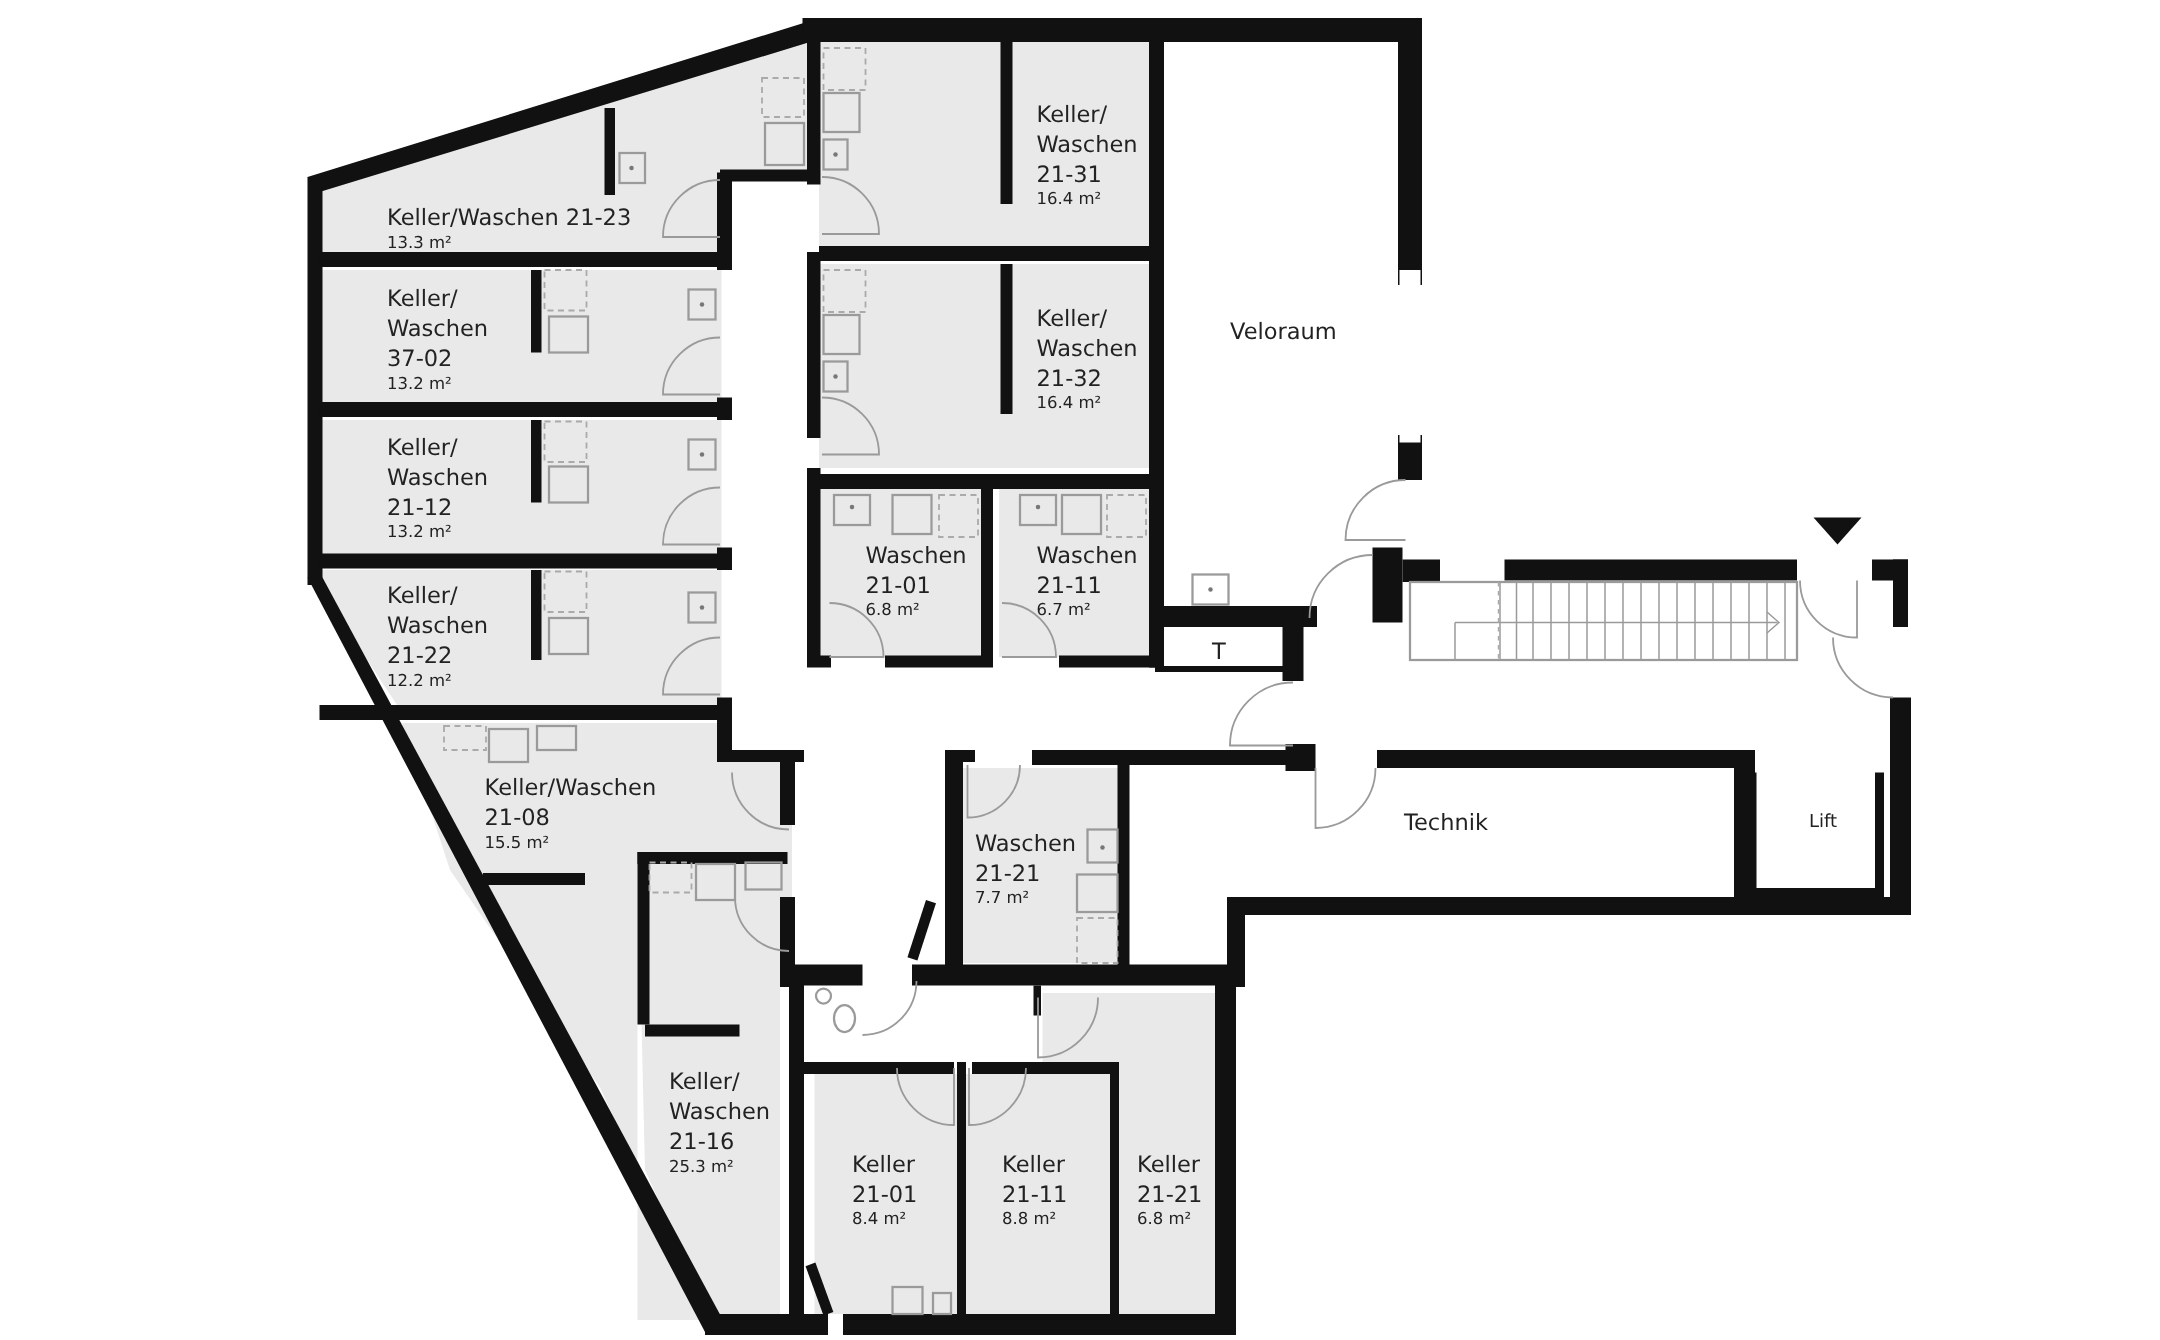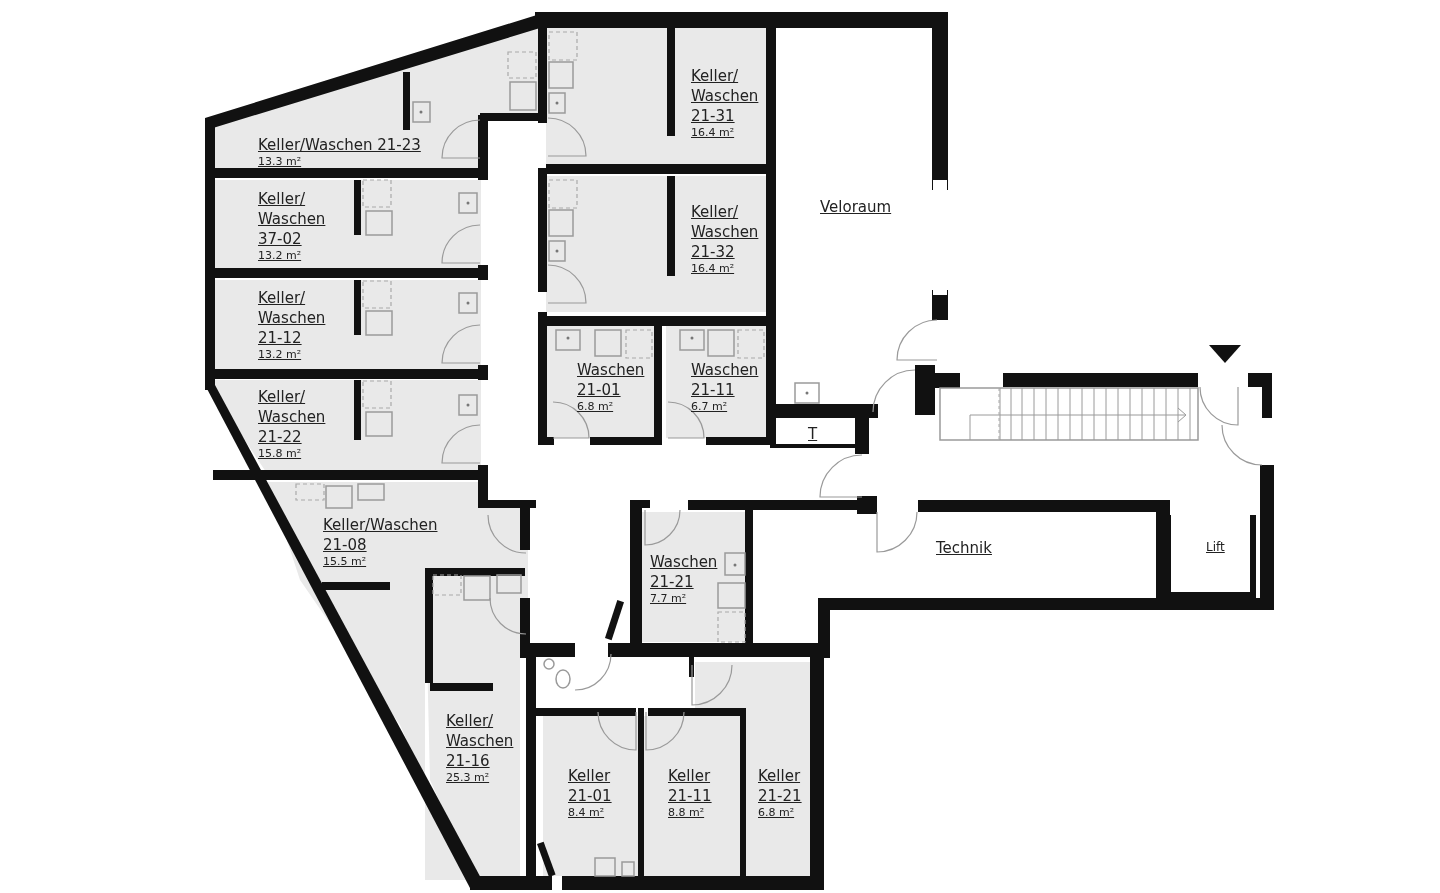--- a/index.html
+++ b/index.html
@@ -4,21 +4,21 @@
 <style>
   html,body{margin:0;padding:0;background:#ffffff;}
   body{width:1440px;height:893px;overflow:hidden;font-family:"DejaVu Sans","Liberation Sans",sans-serif;}
   #plan{position:absolute;left:0;top:0;width:1440px;height:893px;}
   .wall{fill:#111111;}
   .room{fill:#e9e9e9;}
   .white{fill:#ffffff;}
   .door{fill:none;stroke:#9a9a9a;stroke-width:1.2;}
   .fix{fill:none;stroke:#9a9a9a;stroke-width:1.5;}
   .fixd{fill:none;stroke:#aaaaaa;stroke-width:1.2;stroke-dasharray:4 3;}
-  .lbl{position:absolute;color:#222;line-height:20px;font-size:15px;text-decoration:underline;}
+  .lbl{position:absolute;color:#222;line-height:20px;font-size:15px;}
   .lbl .a{font-size:11px;line-height:13px;display:block;}
   .lbl span{display:block;}
 </style>
 </head>
 <body>
 
 <svg id="plan" viewBox="0 0 1440 893" xmlns="http://www.w3.org/2000/svg">
 
   <g>
     <polygon class="room" points="213,125 540,25 540,115 480,115 480,170 213,170"></polygon>
@@ -249,21 +249,21 @@
   <span>Keller/</span>
   <span>Waschen</span>
   <span>21-12</span>
   <span class="a">13.2 m²</span>
 </div>
 
 <div class="lbl" style="left:258px;top:387px;">
   <span>Keller/</span>
   <span>Waschen</span>
   <span>21-22</span>
-  <span class="a">15.8 m²</span>
+  <span class="a">12.2 m²</span>
 </div>
 
 <div class="lbl" style="left:323px;top:515px;">
   <span>Keller/Waschen</span>
   <span>21-08</span>
   <span class="a">15.5 m²</span>
 </div>
 
 <div class="lbl" style="left:446px;top:711px;">
   <span>Keller/</span>
@@ -315,21 +315,21 @@
   <span>21-11</span>
   <span class="a">8.8 m²</span>
 </div>
 
 <div class="lbl" style="left:758px;top:766px;">
   <span>Keller</span>
   <span>21-21</span>
   <span class="a">6.8 m²</span>
 </div>
 
-<div class="lbl" style="left:820px;top:197px;">
+<div class="lbl" style="left:820px;top:211px;">
   <span>Veloraum</span>
 </div>
 
 <div class="lbl" style="left:936px;top:538px;">
   <span>Technik</span>
 </div>
 
 <div class="lbl" style="left:1206px;top:537px;font-size:12px;">
   <span>Lift</span>
 </div>

